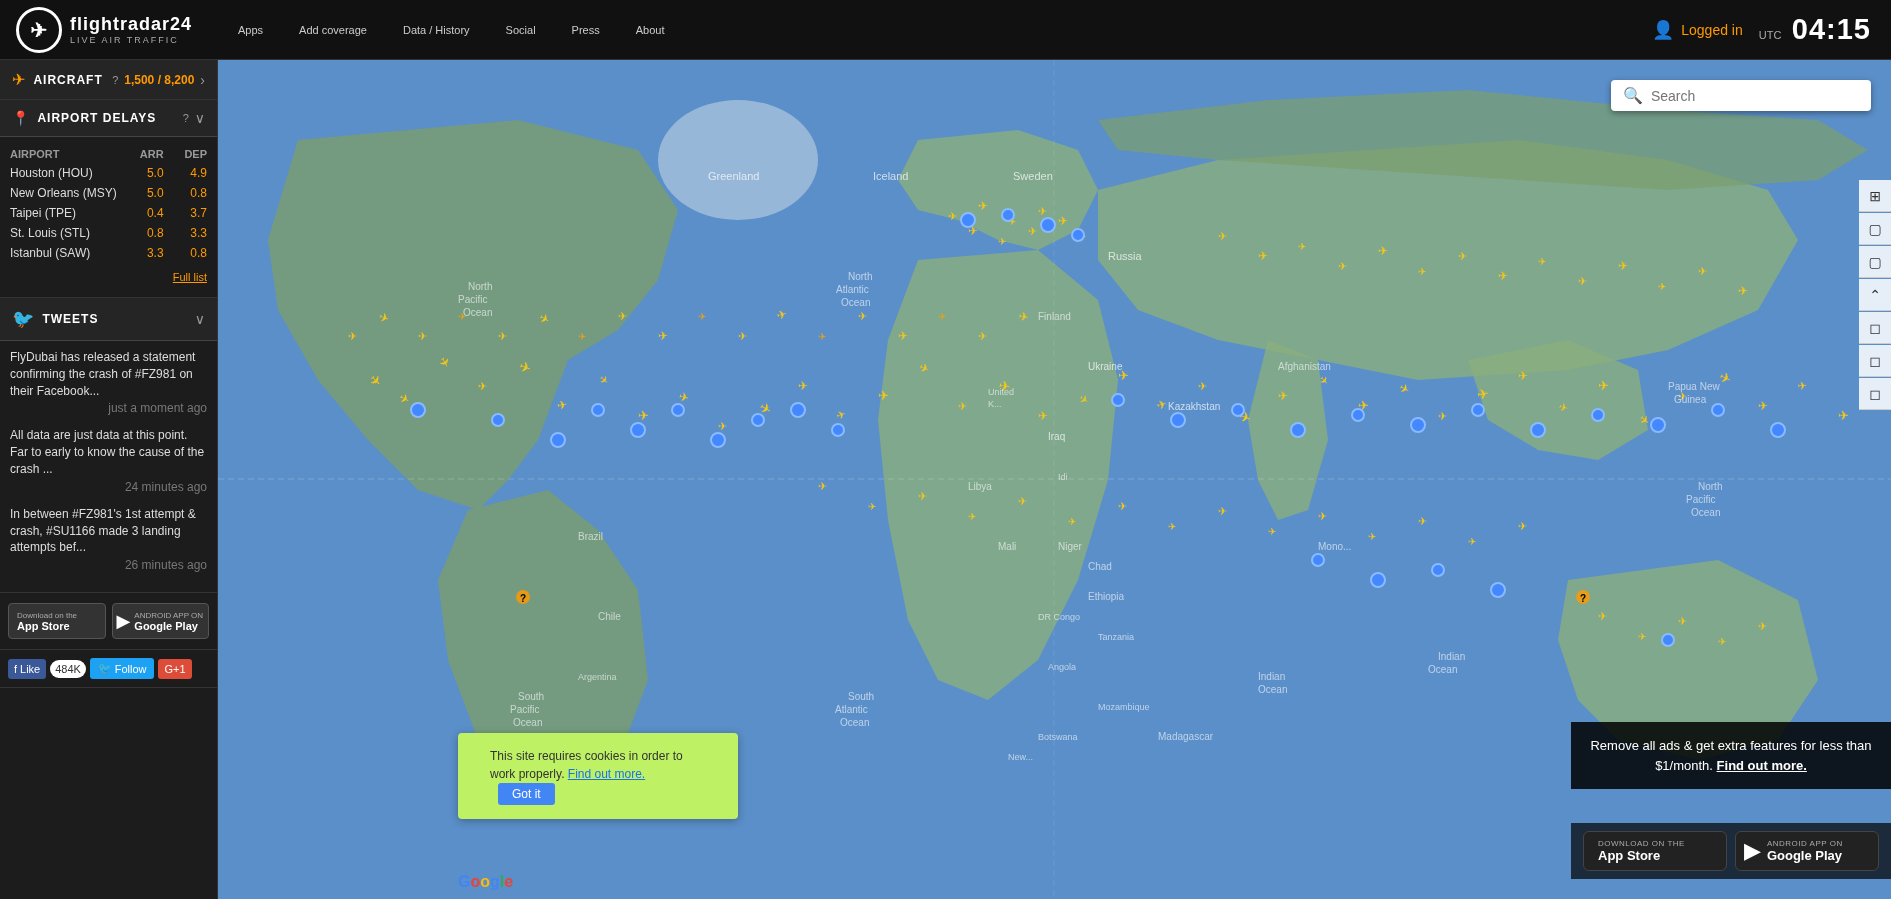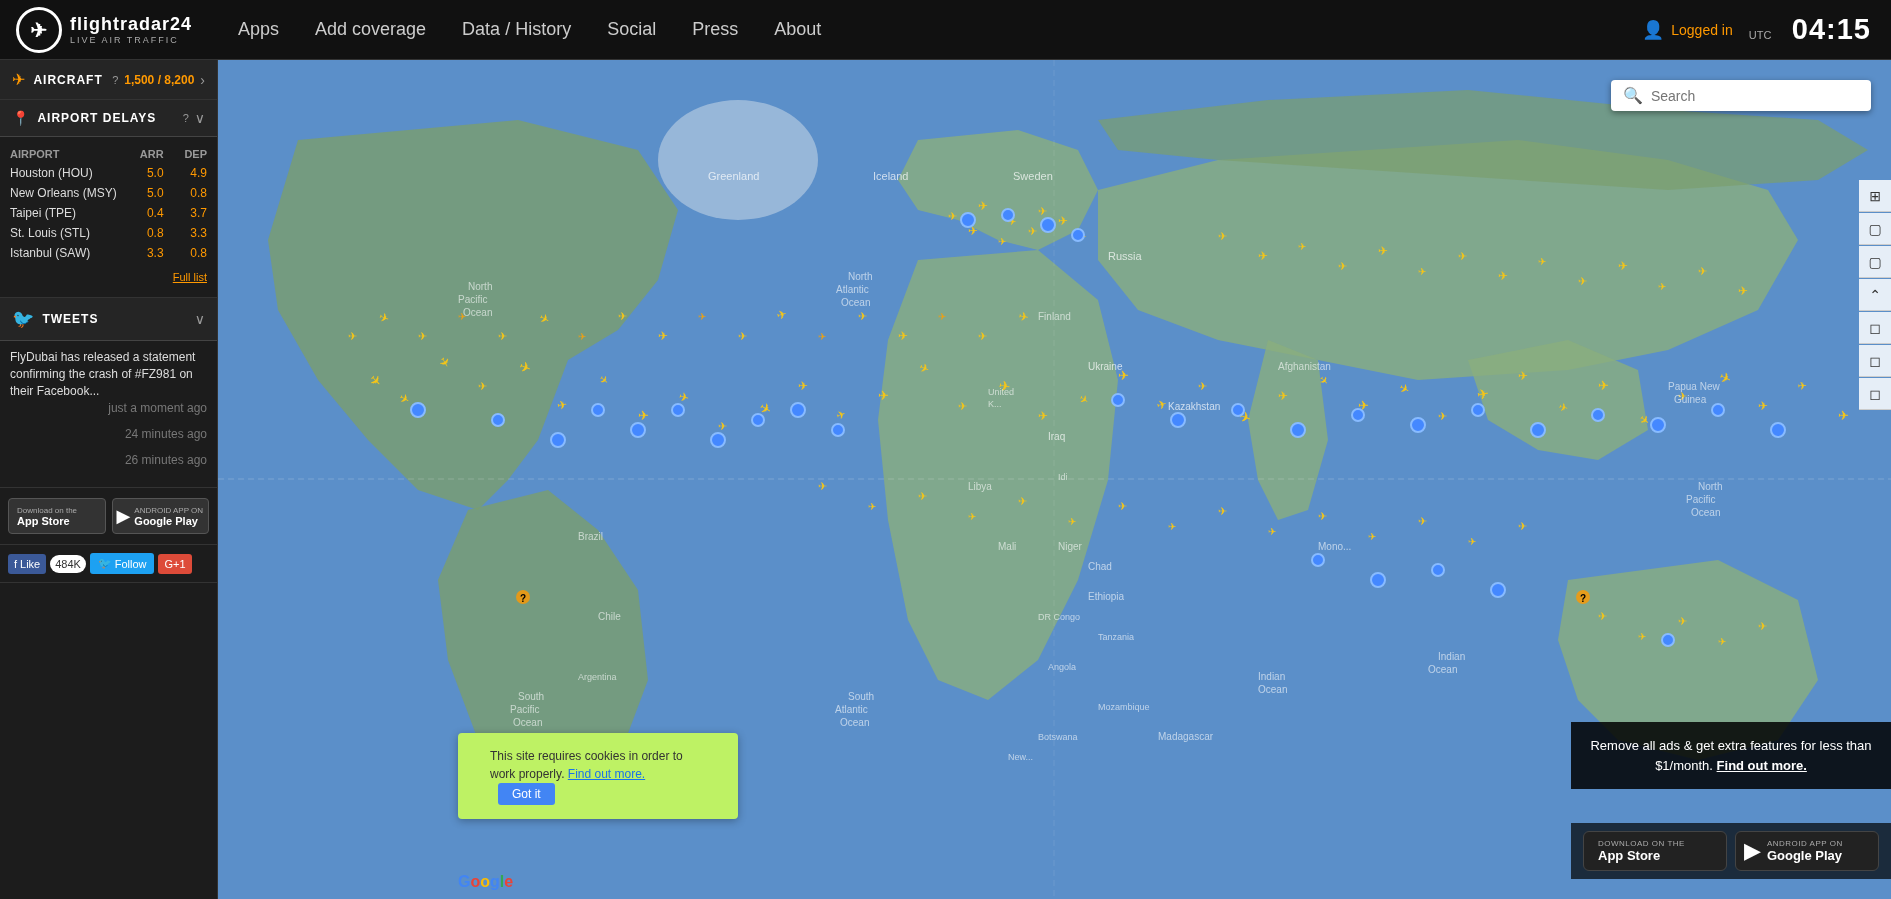--- a/index.html
+++ b/index.html
@@ -19,29 +19,29 @@
       display: flex; align-items: center; justify-content: center; margin-right: 8px; flex-shrink: 0;
     }
     #logo-circle span { font-size: 20px; font-weight: bold; color: #fff; }
     #logo-text { display: flex; flex-direction: column; }
     #logo-name { font-size: 18px; font-weight: bold; color: #fff; letter-spacing: 1px; }
     #logo-sub { font-size: 9px; color: #aaa; letter-spacing: 2px; text-transform: uppercase; }
 
     #nav-links { display: flex; align-items: center; gap: 0; flex: 1; }
     .nav-link {
       color: #ccc; text-decoration: none; padding: 0 18px; height: 60px;
-      display: flex; align-items: center; font-size: 18px; cursor: pointer;
+      display: flex; align-items: center; font-size: 11px; cursor: pointer;
     }
 
     #nav-right {
       display: flex; align-items: center; gap: 16px; padding-right: 20px;
     }
     #logged-in { display: flex; align-items: center; gap: 6px; color: #f90; font-size: 14px; }
     #utc-clock { color: #fff; font-size: 29px; font-weight: bold; letter-spacing: 1px; text-align: center; }
-    #utc-label { font-size: 11px; color: #aaa; margin-right: 16px; }
+    #utc-label { font-size: 11px; color: #aaa; margin-right: 6px; }
 
     
     #sidebar {
       position: absolute; top: 60px; left: 0; width: 218px; bottom: 0;
       background: #1c1c1c; z-index: 50; display: flex; flex-direction: column;
       border-right: 1px solid #333; overflow-y: auto;
     }
 
     
     #aircraft-row {
@@ -305,23 +305,25 @@
     <span id="tweets-label">TWEETS</span>
     <span id="tweets-chevron">∨</span>
   </div>
 
   <div id="tweets-list">
   <div class="tweet-item">
         <div class="tweet-text">FlyDubai has released a statement confirming the crash of #FZ981 on their Facebook...</div>
                      <div class="tweet-time">just a moment ago</div>
       </div>
       <div class="tweet-item">
+        <div class="tweet-text">All data are just data at this point. Far to early to know the cause of the crash ...</div>
                      <div class="tweet-time">24 minutes ago</div>
       </div>
       <div class="tweet-item">
+        <div class="tweet-text">In between #FZ981's 1st attempt &amp; crash, #SU1166 made 3 landing attempts bef...</div>
                      <div class="tweet-time">26 minutes ago</div>
       </div>
     </div>
 
   <div id="app-buttons">
     <div class="app-btn">
       <span class="app-btn-icon"></span>
       <div class="app-btn-text">
         <span class="app-btn-sub">Download on the</span>
         <span class="app-btn-name">App Store</span>

